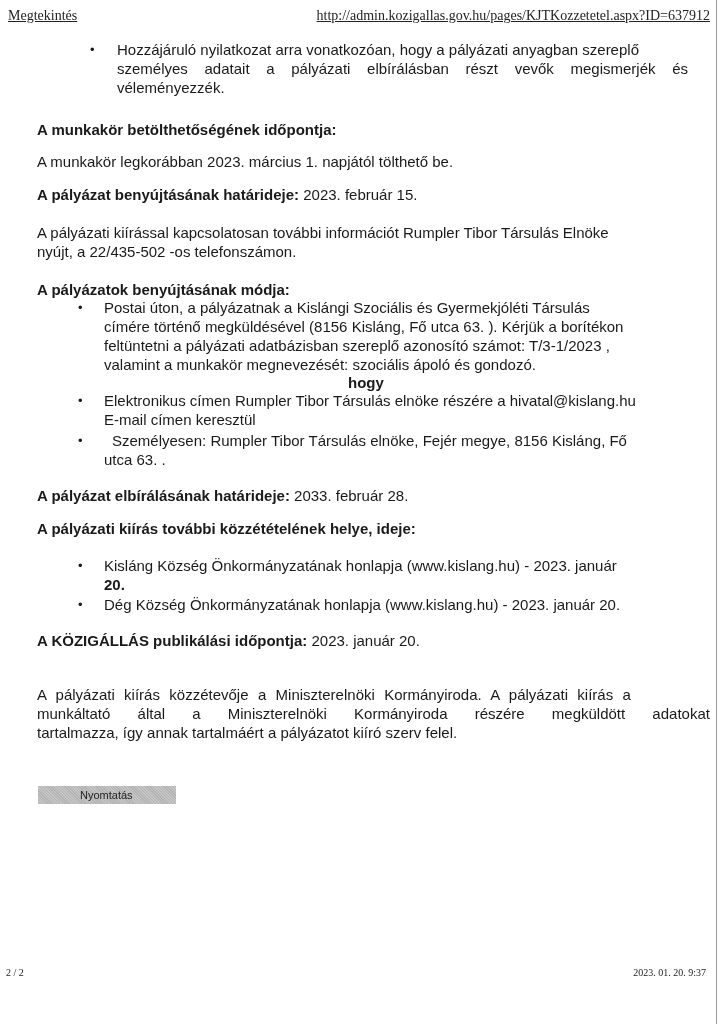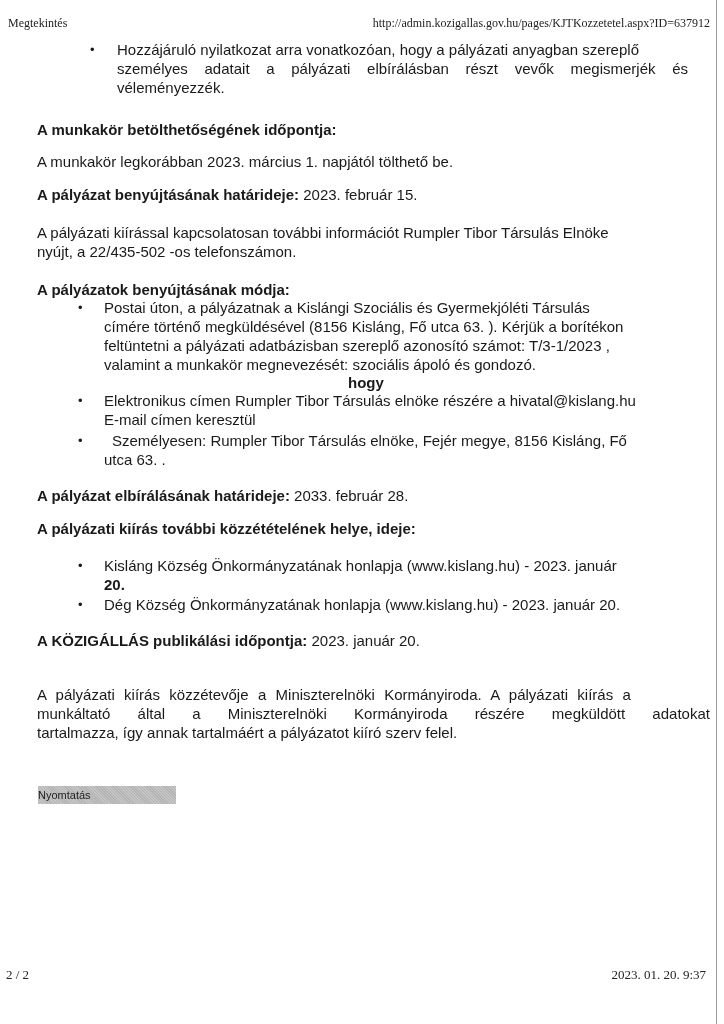--- a/index.html
+++ b/index.html
@@ -18,32 +18,33 @@
     .right-rule {
       position: absolute;
       left: 716px;
       top: 0;
       width: 1px;
       height: 1024px;
       background: #9a9a9a;
     }
     .hdr {
       position: absolute;
-      top: 16px;
+      top: 8px;
       font-family: "Liberation Serif", serif;
-      font-size: 12px;
+      font-size: 14px;
       color: #222;
+      text-decoration: underline;
     }
     .hdr-left { left: 8px; }
     .hdr-right { right: 14px; }
     .ftr {
       position: absolute;
       top: 967px;
       font-family: "Liberation Serif", serif;
-      font-size: 13px;
+      font-size: 10px;
       color: #222;
     }
     .ftr-left { left: 6px; }
     .ftr-right { right: 18px; }
 
     .abs { position: absolute; }
     .txt {
       font-size: 15px;
       line-height: 19px;
       white-space: nowrap;
@@ -59,20 +60,21 @@
       left: 38px;
       top: 786px;
       width: 138px;
       height: 18px;
       background: #bdbdbd;
       background-image: repeating-linear-gradient(45deg, rgba(255,255,255,0.12) 0 1px, rgba(0,0,0,0.05) 1px 2px);
       font-size: 11px;
       line-height: 18px;
       color: #222;
       box-sizing: border-box;
+      padding-left: 42px;
       cursor: pointer;
     }
   </style>
 </head>
 <body>
 
 <div class="right-rule"></div>
 
 <div class="hdr hdr-left">Megtekintés</div>
 <div class="hdr hdr-right">http://admin.kozigallas.gov.hu/pages/KJTKozzetetel.aspx?ID=637912</div>

